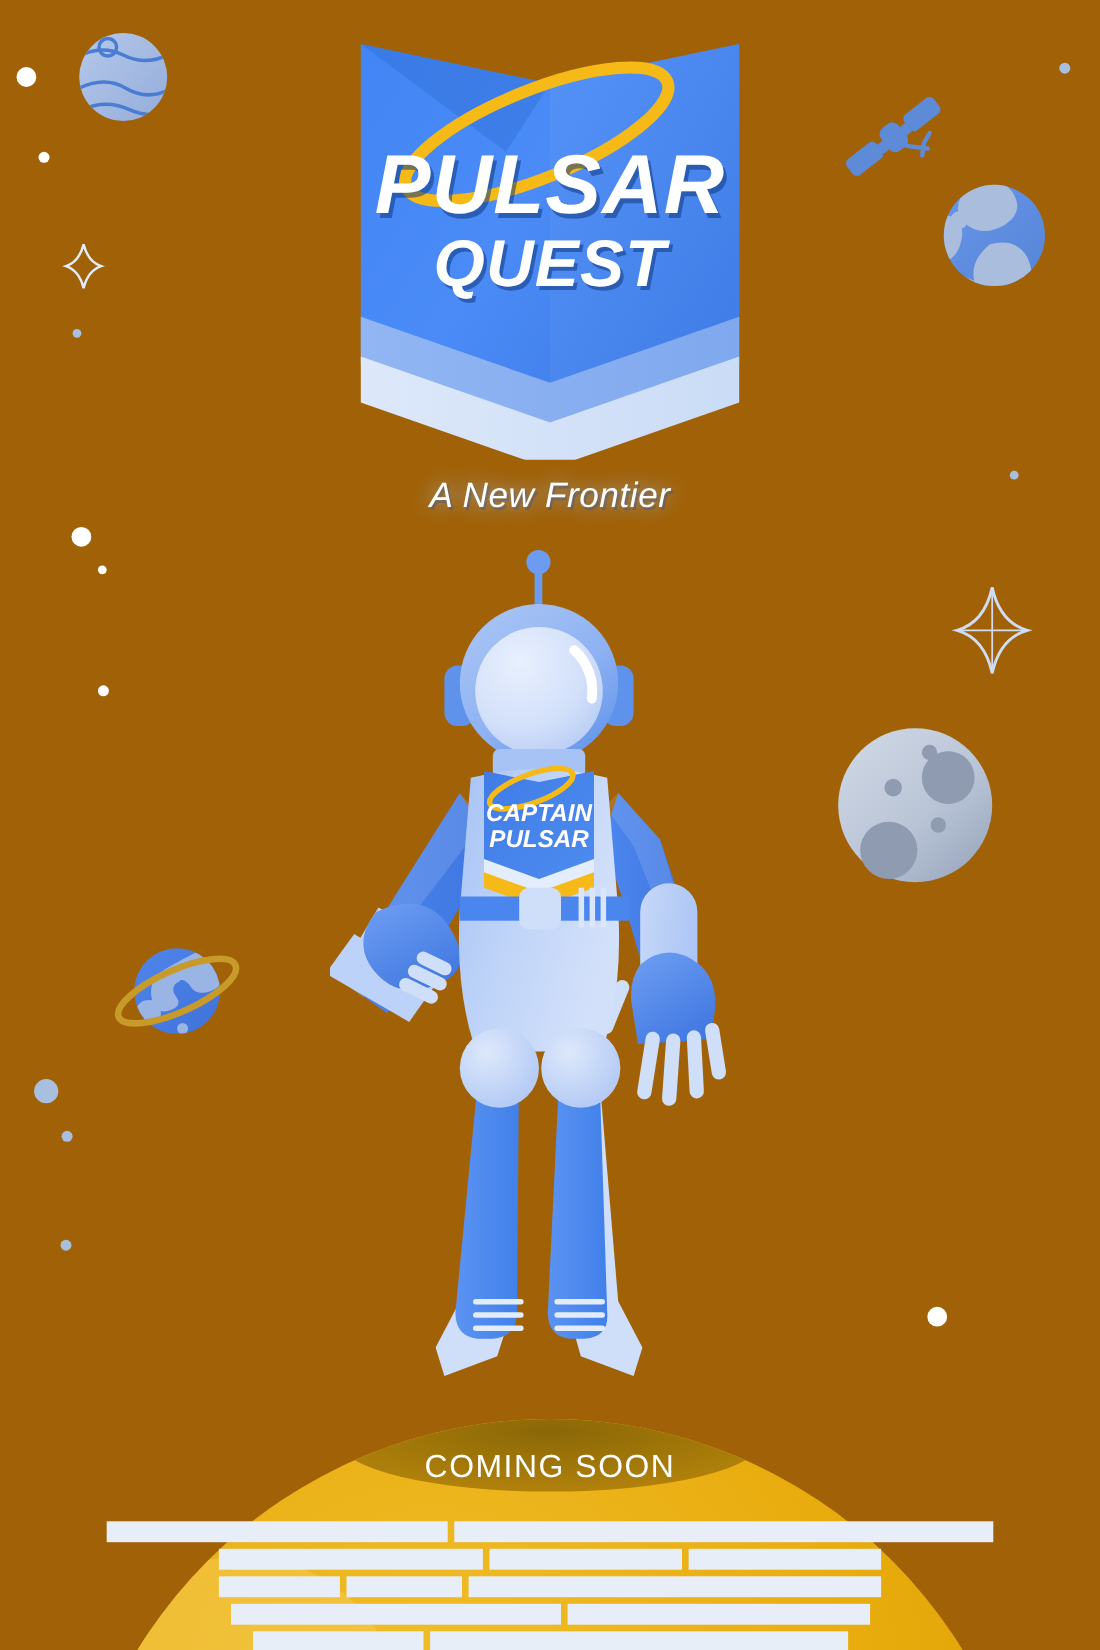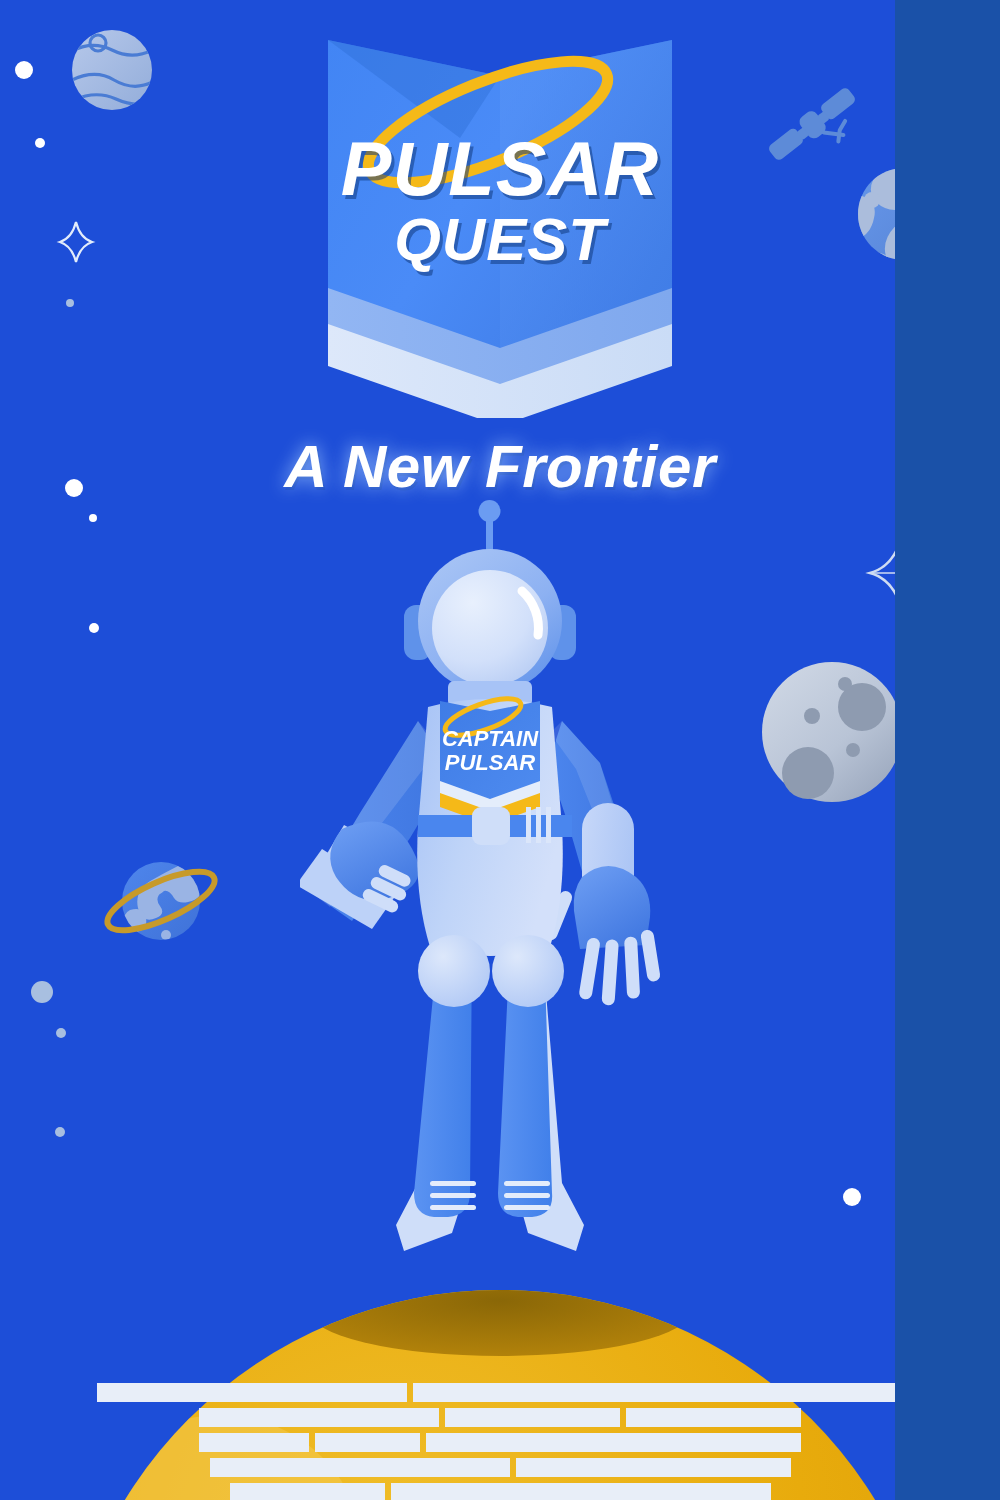--- a/index.html
+++ b/index.html
@@ -4,22 +4,22 @@
 <style>
   * { box-sizing: border-box; margin: 0; padding: 0; }
   html, body {
     width: 1000px; height: 1500px;
     background: #1a51a8;
     font-family: "Liberation Sans", sans-serif;
     overflow: hidden;
   }
   #poster {
     position: relative;
-    width: 895px; height: 1500px;
-    background: #1d4ed8;
+    width: 1000px; height: 1500px;
+    background: #a16207;
     overflow: hidden;
   }
   .layer { position: absolute; top: 0; left: 0; width: 1000px; height: 1500px; }
 
   
   .star-dot { position: absolute; border-radius: 50%; }
 
   
   #logo-block {
     position: absolute;
@@ -43,23 +43,23 @@
     z-index: 6;
   }
   #logo-line-1 { top: 115px; font-size: 76px; }
   #logo-line-2 { top: 193px; font-size: 60px; }
 
   #tagline {
     position: absolute;
     left: 0; top: 432px; width: 1000px;
     text-align: center;
     color: #ffffff;
-    font-size: 60px;
+    font-size: 32px;
     font-style: italic;
-    font-weight: bold;
+    font-weight: normal;
     letter-spacing: .5px;
     text-shadow: 0 0 18px rgba(160,200,255,.85), 2px 3px 0 rgba(20,70,160,.35);
     z-index: 8;
   }
 
   
   #astronaut { position: absolute; left: 300px; top: 493px; width: 400px; height: 800px; z-index: 7; }
 
   
   #ground-planet { position: absolute; left: 60px; top: 1290px; width: 880px; height: 400px; z-index: 4; }
@@ -256,20 +256,21 @@
       </defs>
       <circle cx="440" cy="440" r="440" fill="url(#gGround)"></circle>
       <g clip-path="url(#clipGround)">
         <ellipse cx="440" cy="20" rx="192" ry="46" fill="url(#gDish)"></ellipse>
         <circle cx="160" cy="270" r="145" fill="#f7cf5c" opacity="0.45"></circle>
         <circle cx="560" cy="330" r="70" fill="#f7cf5c" opacity="0.4"></circle>
       </g>
     </svg>
   </div>
 
+  <div id="coming-soon">COMING SOON</div>
   <div id="skeleton-rows">
       <div class="sk-row">
         <div class="sk-bar" style="width: 310px;"></div>
         <div class="sk-bar" style="width: 490px;"></div>
       </div>
       <div class="sk-row">
         <div class="sk-bar" style="width: 240px;"></div>
         <div class="sk-bar" style="width: 175px;"></div>
         <div class="sk-bar" style="width: 175px;"></div>
       </div>

